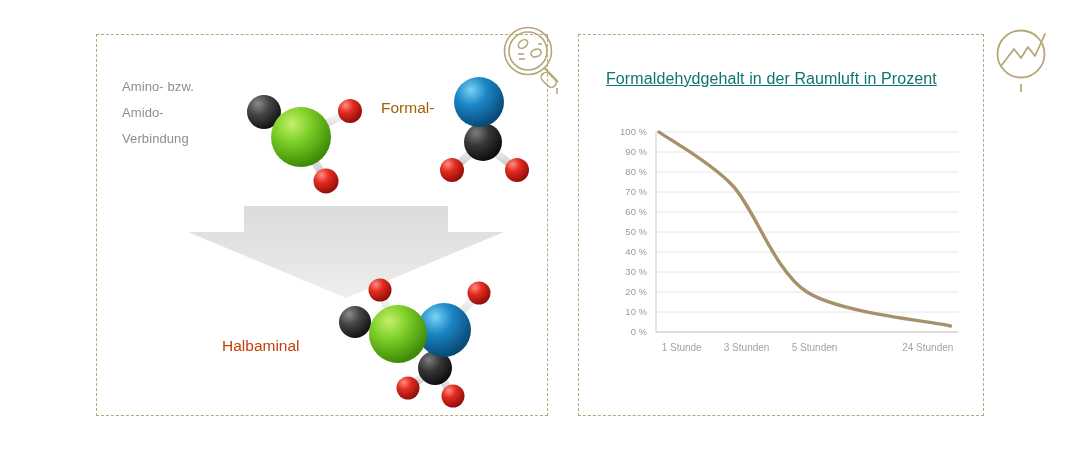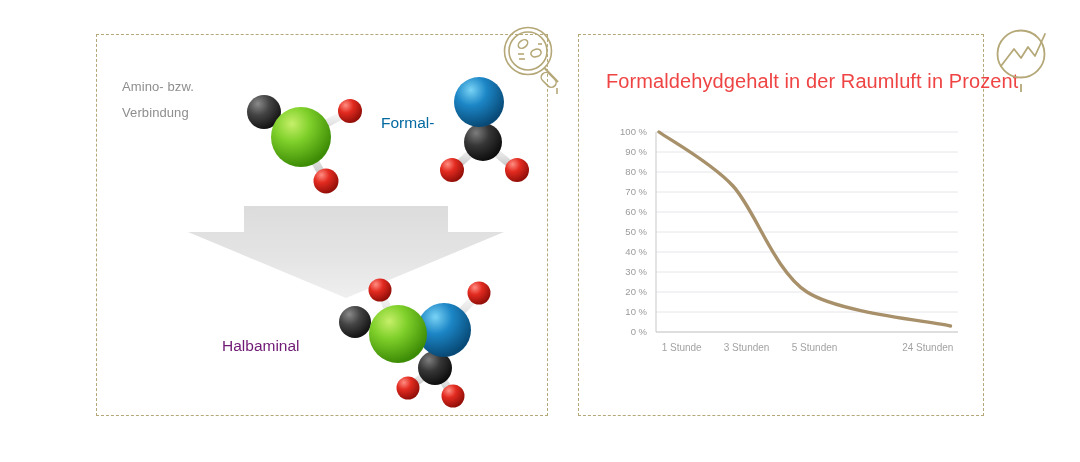--- a/index.html
+++ b/index.html
@@ -43,34 +43,34 @@
     font-size: 13px;
     line-height: 26px;
     color: #8e8e8e;
     letter-spacing: .1px;
   }
   #reaction-text div { white-space: nowrap; }
 
   #label-formaldehyd {
     position: absolute;
     left: 381px;
-    top: 110px;
+    top: 95px;
     width: 80px;
     font-size: 15.5px;
     line-height: 26px;
-    color: #0369a1;
+    color: #a16207;
   }
   #label-formaldehyd div { white-space: nowrap; }
 
   #label-halbaminal {
     position: absolute;
     left: 222px;
     top: 337px;
     font-size: 15.5px;
-    color: #701a75;
+    color: #c2410c;
     white-space: nowrap;
   }
 
   
   #reaction-arrow {
     position: absolute;
     left: 186px;
     top: 206px;
     width: 320px;
     height: 95px;
@@ -89,24 +89,25 @@
     position: absolute;
     left: 592px;
     top: 56px;
     width: 384px;
     height: 330px;
   }
   #chart-title {
     position: absolute;
     left: 14px;
     top: 14px;
-    font-size: 20px;
-    color: #ef4444;
+    font-size: 16px;
+    color: #0f766e;
     white-space: nowrap;
     letter-spacing: .1px;
+    text-decoration: underline;
   }
   #chart-plot-wrap {
     position: absolute;
     left: 8px;
     top: 62px;
     width: 368px;
     height: 250px;
     background: #ffffff;
     text-align: center;
   }
@@ -127,20 +128,21 @@
   .axis-line { stroke: #c9c9c9; stroke-width: 1; }
   .data-line { fill: none; stroke-width: 3.4; stroke-linecap: round; stroke-linejoin: round; }
 </style>
 </head>
 <body>
 
 <div class="panel" id="panel-left"></div>
 
 <div id="reaction-text">
   <div>Amino- bzw.</div>
+  <div>Amido-</div>
   <div>Verbindung</div>
 </div>
 
 <div id="label-formaldehyd">
   <div>Formal-</div>
 </div>
 
 <div id="label-halbaminal">Halbaminal</div>
 
 <div id="reaction-arrow">

